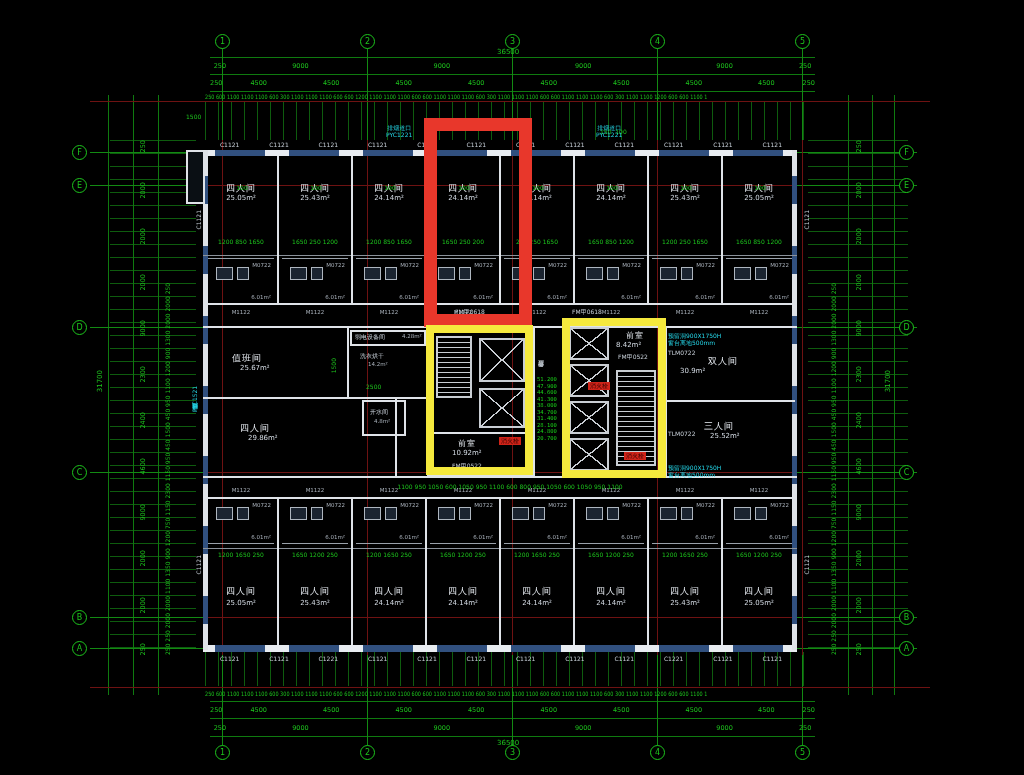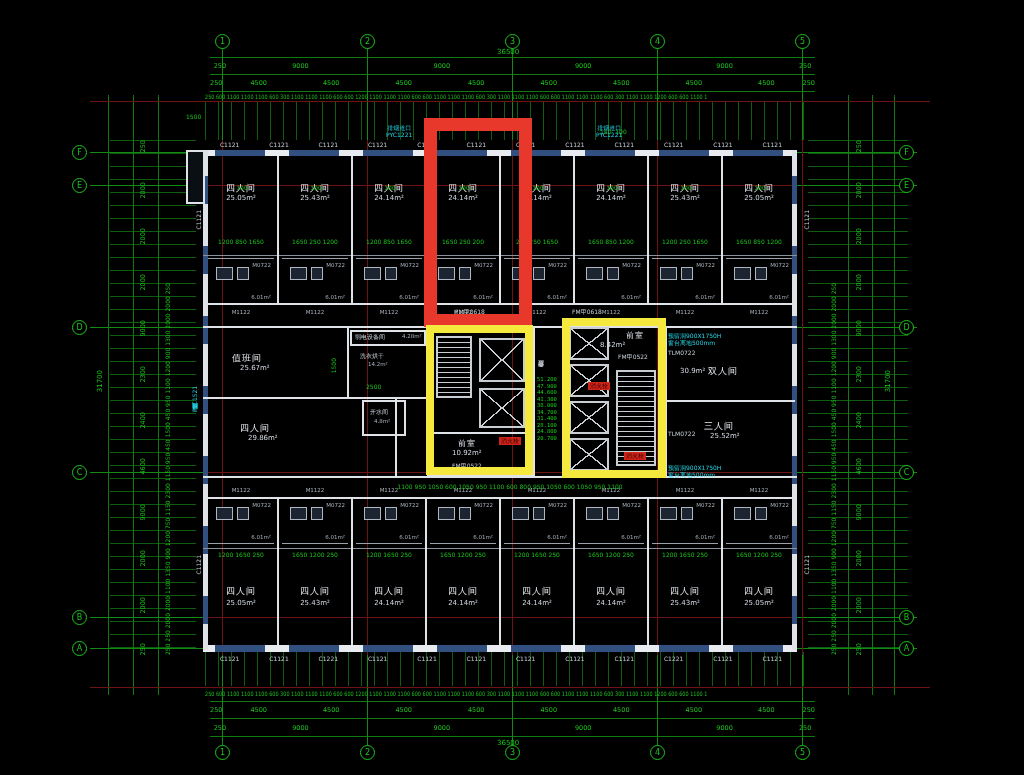--- a/index.html
+++ b/index.html
@@ -410,21 +410,21 @@
   <div class="abs w5 lbl" style="left:402px;top:333px">4.28m²</div>
   <div class="abs w6 lbl" style="left:360px;top:352px">洗衣烘干</div>
   <div class="abs w5 lbl" style="left:368px;top:361px">14.2m²</div>
   <div class="abs g lbl" style="left:366px;top:383px">2500</div>
   <div class="abs g vtx lbl" style="left:330px;top:358px">1500</div>
   <div class="abs name lbl" style="left:240px;top:422px">四人间</div>
   <div class="abs area lbl" style="left:248px;top:434px">29.86m²</div>
   <div class="abs w6 lbl" style="left:370px;top:408px">开水间</div>
   <div class="abs w5 lbl" style="left:374px;top:418px">4.8m²</div>
 
-  <div class="abs name lbl" style="left:708px;top:365px">双人间</div>
+  <div class="abs name lbl" style="left:708px;top:355px">双人间</div>
   <div class="abs area lbl" style="left:680px;top:367px">30.9m²</div>
   <div class="abs name lbl" style="left:704px;top:420px">三人间</div>
   <div class="abs area lbl" style="left:710px;top:432px">25.52m²</div>
   <div class="abs w6 lbl" style="left:668px;top:349px">TLM0722</div>
   <div class="abs w6 lbl" style="left:668px;top:430px">TLM0722</div>
 
   <div class="box" style="left:427px;top:328px;width:106px;height:148px"></div>
   <div class="stair" style="left:436px;top:336px;width:36px;height:62px"></div>
   <div class="shaft" style="left:479px;top:338px;width:46px;height:44px"></div>
   <div class="shaft" style="left:479px;top:388px;width:46px;height:40px"></div>
@@ -434,21 +434,21 @@
   <div class="abs w6 lbl" style="left:452px;top:462px">FM甲0522</div>
   <div class="chip abs lbl" style="left:499px;top:437px">消火栓</div>
 
   <div class="box" style="left:563px;top:320px;width:102px;height:158px"></div>
   <div class="shaft" style="left:569px;top:327px;width:40px;height:33px"></div>
   <div class="shaft" style="left:569px;top:364px;width:40px;height:33px"></div>
   <div class="shaft" style="left:569px;top:401px;width:40px;height:33px"></div>
   <div class="shaft" style="left:569px;top:438px;width:40px;height:33px"></div>
   <div class="stair" style="left:616px;top:370px;width:40px;height:96px"></div>
   <div class="abs name lbl" style="left:626px;top:330px;font-size:8px">前室</div>
-  <div class="abs area lbl" style="left:600px;top:341px">8.42m²</div>
+  <div class="abs area lbl" style="left:616px;top:341px">8.42m²</div>
   <div class="abs w6 lbl" style="left:618px;top:353px">FM甲0522</div>
   <div class="chip abs lbl" style="left:588px;top:382px">消火栓</div>
   <div class="chip abs lbl" style="left:624px;top:452px">消火栓</div>
 
   <div class="abs w6 vtx lbl" style="left:537px;top:326px;height:46px">合用前室</div>
   <div class="elev" style="left:537px;top:376px">
     <div>51.200</div>
       <div>47.900</div>
       <div>44.600</div>
       <div>41.300</div>

